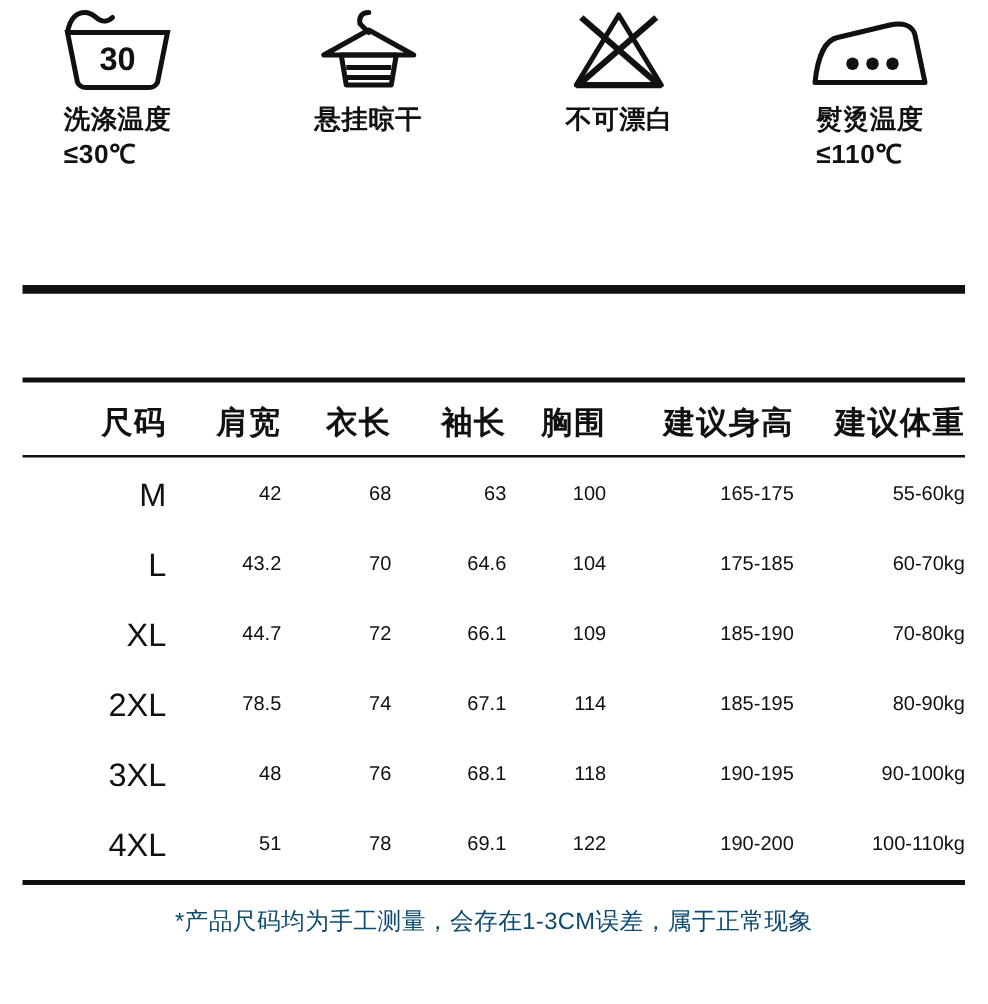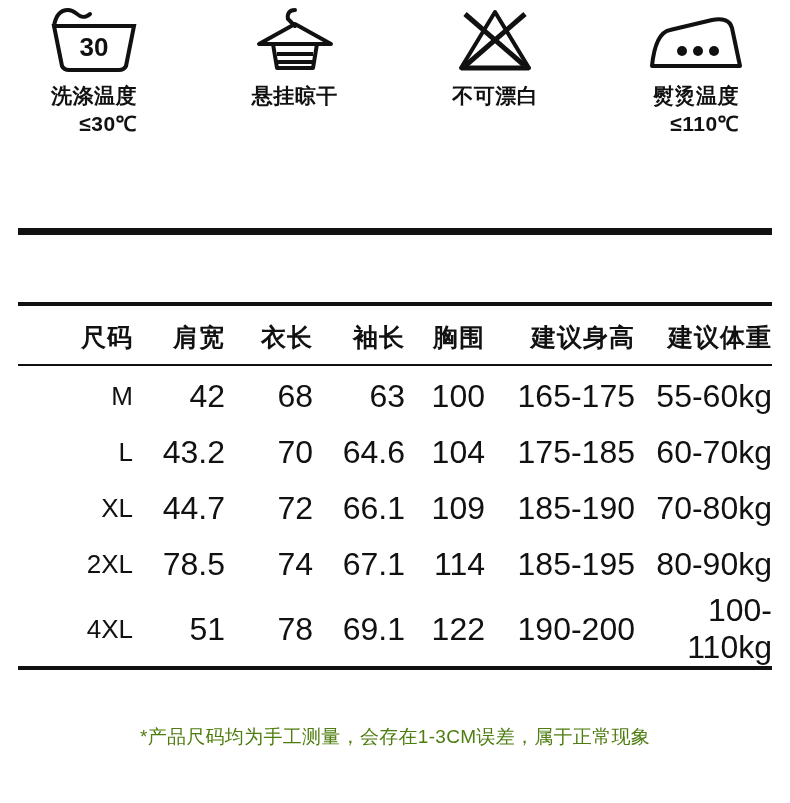--- a/index.html
+++ b/index.html
@@ -33,21 +33,21 @@
   .care-glyph {
     height: 72px;
     display: flex;
     align-items: flex-start;
     justify-content: center;
   }
   .care-label {
     margin-top: 6px;
     font-size: 21px;
     line-height: 1.35;
-    text-align: right;
+    text-align: left;
     font-weight: 600;
     letter-spacing: 0.5px;
     color: #111;
   }
   .care-label .l2 { display: block; }
 
   
   .divider {
     position: absolute;
     left: 18px;
@@ -77,21 +77,21 @@
     height: 56px;
     font-weight: normal;
   }
   table.size-table thead th {
     font-size: 25px;
     font-weight: 700;
     height: 62px;
     letter-spacing: 1px;
   }
   table.size-table tbody td {
-    font-size: 32px;
+    font-size: 16px;
   }
   table.size-table tbody td.sizecol {
     font-size: 26px;
   }
   
   .rule-top {
     position: absolute;
     left: 0; top: 0;
     width: 100%; height: 4px;
     background: #111;
@@ -120,21 +120,21 @@
   col.c6 { width: 137px; }
 
   
   .footnote {
     position: absolute;
     left: 0;
     top: 724px;
     width: 100%;
     text-align: center;
     font-size: 19px;
-    color: #4d7c0f;
+    color: #0c4a6e;
     letter-spacing: 0.3px;
   }
 </style>
 </head>
 <body>
 
 <div class="care-row">
 
   <div class="care-item">
     <div class="care-glyph">
@@ -258,20 +258,29 @@
         <tr>
           <td class="sizecol">2XL</td>
           <td>78.5</td>
           <td>74</td>
           <td>67.1</td>
           <td>114</td>
           <td>185-195</td>
           <td>80-90kg</td>
         </tr>
         <tr>
+          <td class="sizecol">3XL</td>
+          <td>48</td>
+          <td>76</td>
+          <td>68.1</td>
+          <td>118</td>
+          <td>190-195</td>
+          <td>90-100kg</td>
+        </tr>
+        <tr>
           <td class="sizecol">4XL</td>
           <td>51</td>
           <td>78</td>
           <td>69.1</td>
           <td>122</td>
           <td>190-200</td>
           <td>100-110kg</td>
         </tr>
       </tbody>
     </table>

